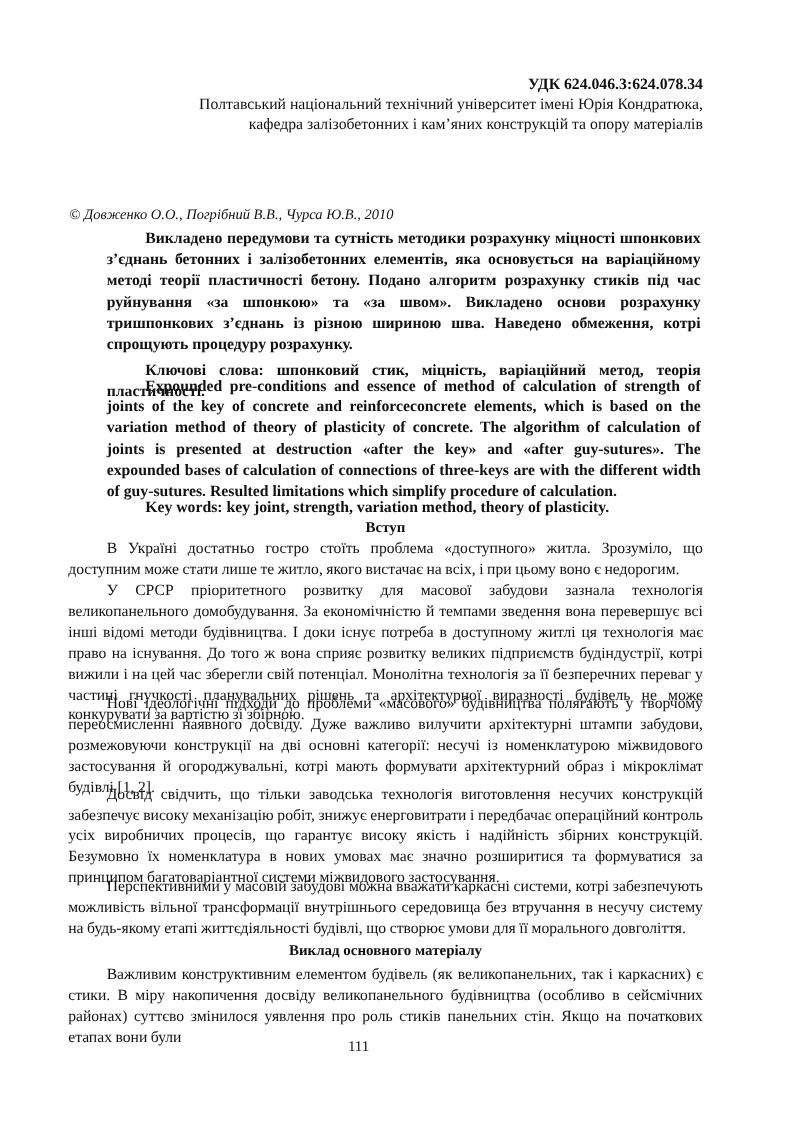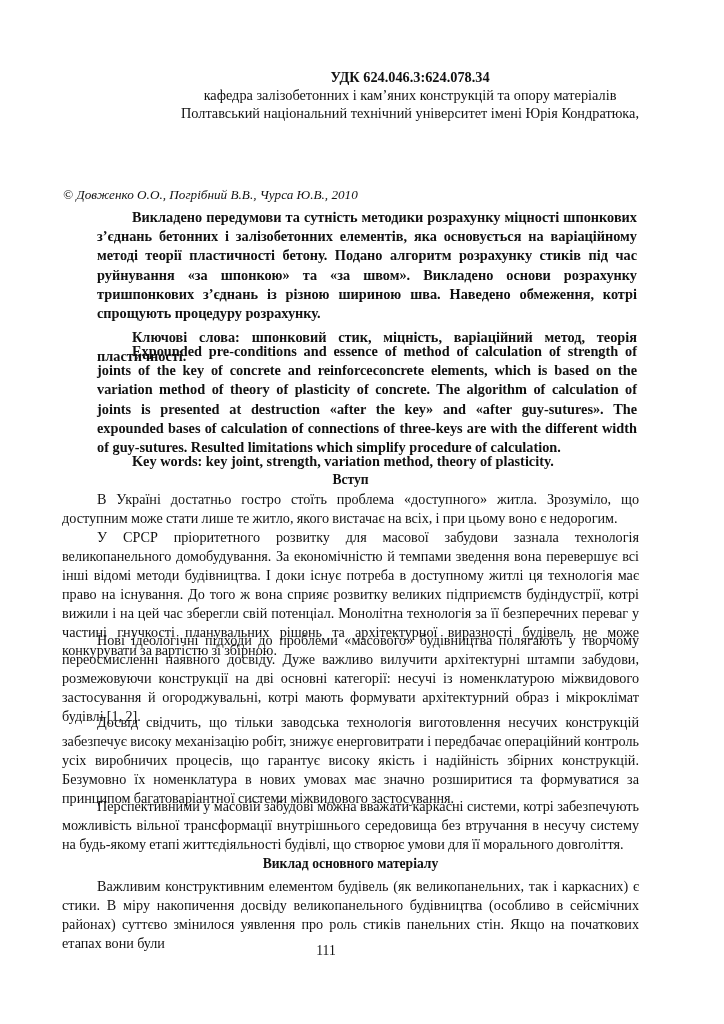--- a/index.html
+++ b/index.html
@@ -18,21 +18,21 @@
     .page {
       position: absolute;
       left: 0; top: 0;
       width: 724px;
       height: 1024px;
     }
     .header-block {
       position: absolute;
       right: 85px;
       top: 68px;
-      text-align: center;
+      text-align: right;
       font-size: 14.3px;
       line-height: 18px;
     }
     .header-block .bold { font-weight: bold; }
     .title {
       position: absolute;
       left: 40px;
       width: 644px;
       top: 134px;
       text-align: center;
@@ -102,22 +102,22 @@
       line-height: 18px;
     }
   </style>
 </head>
 <body>
 
 <div class="page">
 
   <div class="header-block">
     <div class="bold">УДК 624.046.3:624.078.34</div>
+    <div>Полтавський національний технічний університет імені Юрія Кондратюка,</div>
     <div>кафедра залізобетонних і кам’яних конструкцій та опору матеріалів</div>
-    <div>Полтавський національний технічний університет імені Юрія Кондратюка,</div>
   </div>
 
 
   <div class="copyright">© Довженко О.О., Погрібний В.В., Чурса Ю.В., 2010</div>
 
   <p class="abstract abs-ua">Викладено передумови та сутність методики розрахунку міцності шпонкових з’єднань бетонних і залізобетонних елементів, яка основується на варіаційному методі теорії пластичності бетону. Подано алгоритм розрахунку стиків під час руйнування «за шпонкою» та «за швом». Викладено основи розрахунку тришпонкових з’єднань із різною шириною шва. Наведено обмеження, котрі спрощують процедуру розрахунку.</p>
   <p class="abstract kw-ua">Ключові слова: шпонковий стик, міцність, варіаційний метод, теорія пластичності.</p>
   <p class="abstract abs-en">Expounded pre-conditions and essence of method of calculation of strength of joints of the key of concrete and reinforceconcrete elements, which is based on the variation method of theory of plasticity of concrete. The algorithm of calculation of joints is presented at destruction «after the key» and «after guy-sutures». The expounded bases of calculation of connections of three-keys are with the different width of guy-sutures. Resulted limitations which simplify procedure of calculation.</p>
   <p class="abstract kw-en">Key words: key joint, strength, variation method, theory of plasticity.</p>
 

